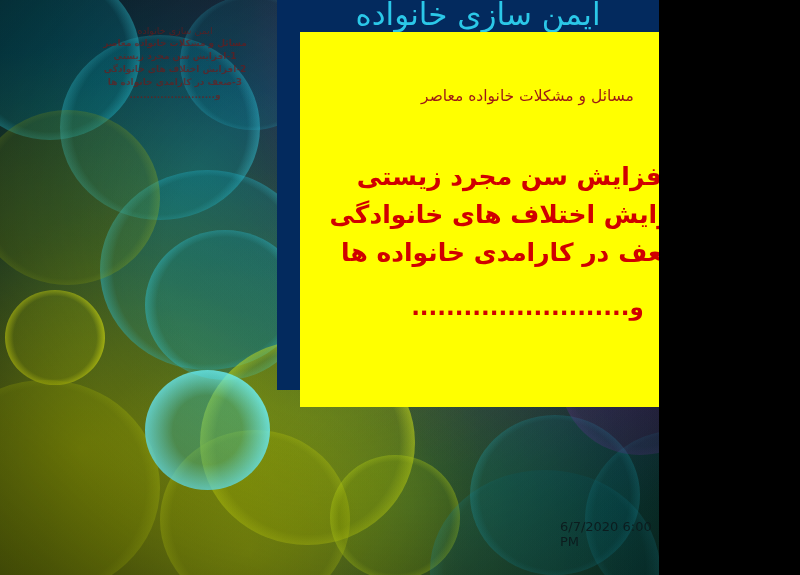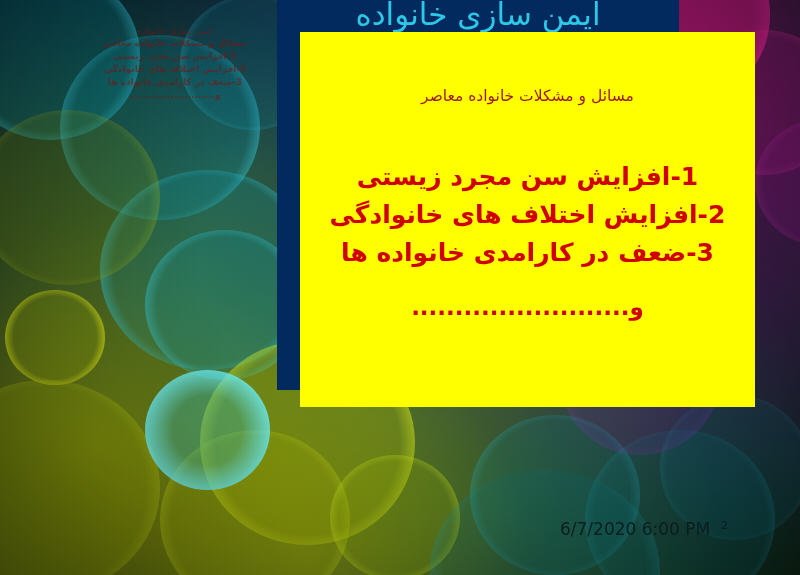--- a/index.html
+++ b/index.html
@@ -6,21 +6,21 @@
     margin: 0;
     padding: 0;
     background: #000;
   }
   body {
     font-family: "DejaVu Sans", sans-serif;
   }
 
   .slide {
     position: relative;
-    width: 800px;
+    width: 659px;
     height: 575px;
     overflow: hidden;
     background: #04161a;
   }
 
   
   .bg-base {
     position: absolute;
     inset: 0;
     background:
@@ -175,21 +175,21 @@
     color: #d00000;
     letter-spacing: 1px;
     font-family: "DejaVu Sans", sans-serif;
   }
 
   
   .footer-date {
     position: absolute;
     left: 560px;
     top: 519px;
-    font-size: 17px;
+    font-size: 13px;
     color: #0c1a1c;
     font-family: "DejaVu Sans", sans-serif;
     opacity: 0.92;
   }
   .footer-page {
     position: absolute;
     left: 721px;
     top: 519px;
     font-size: 11px;
     color: #0c1a1c;

